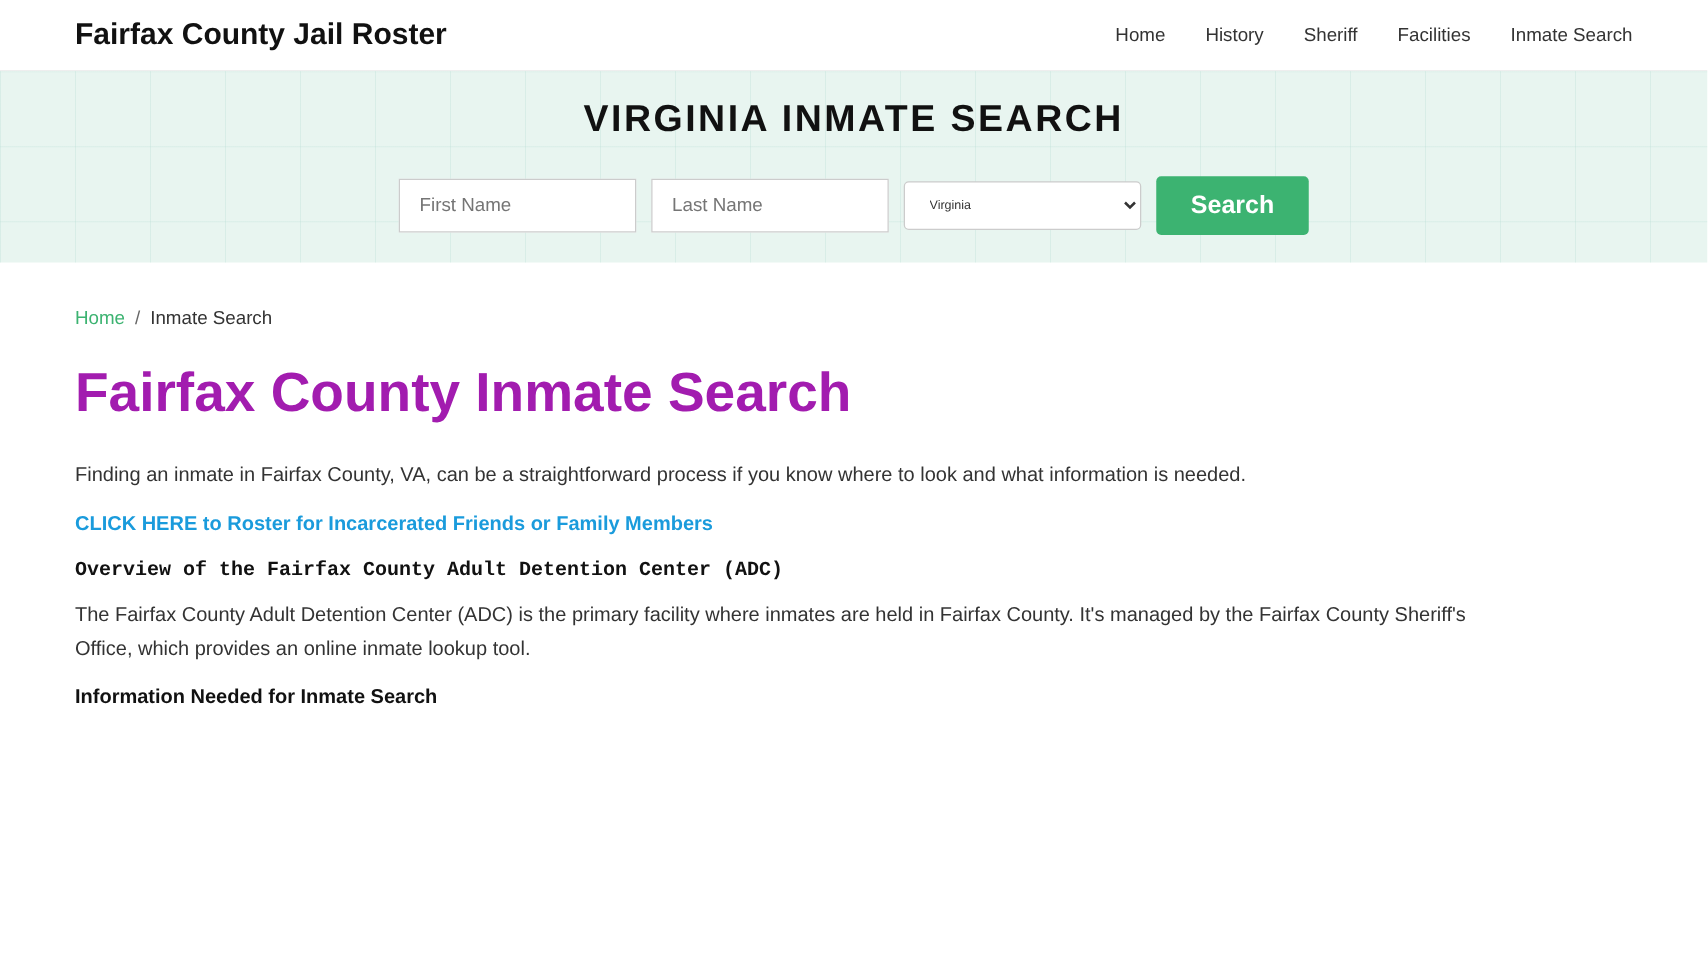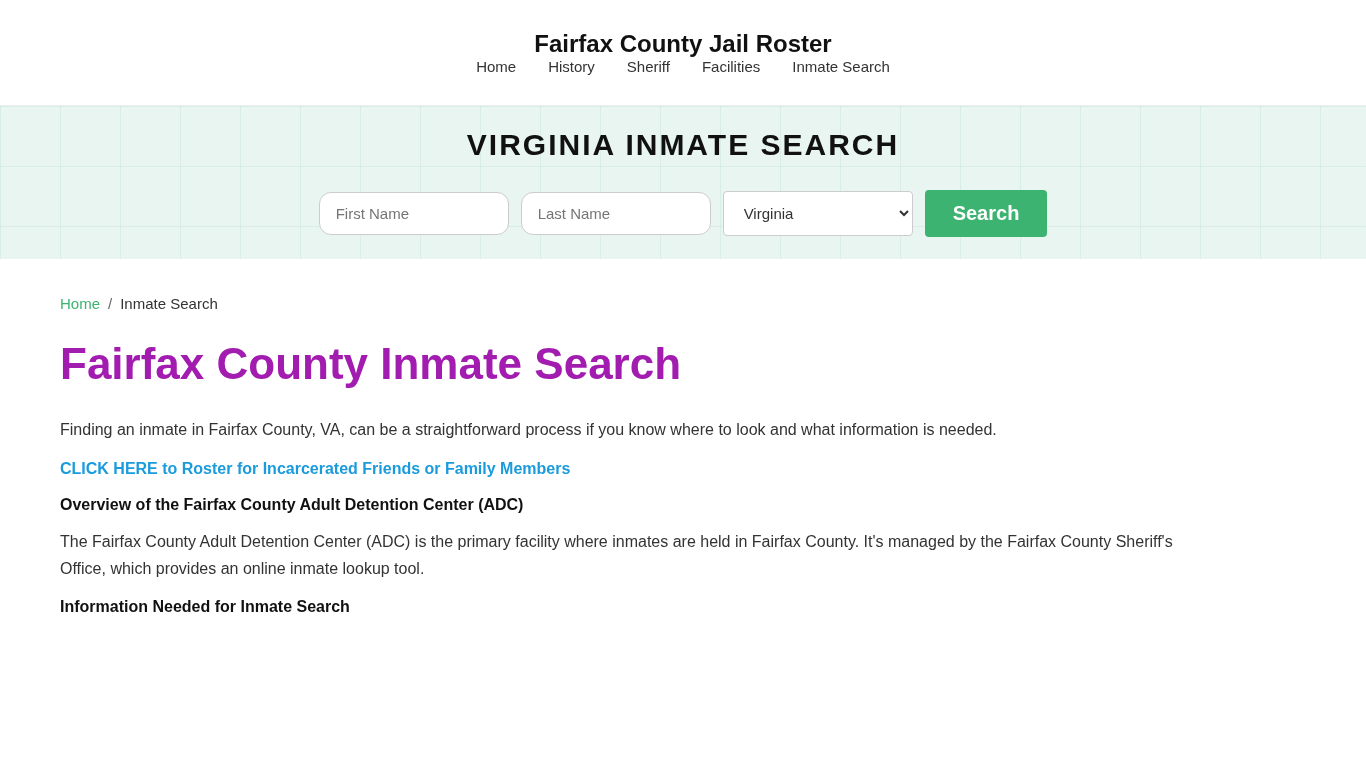--- a/index.html
+++ b/index.html
@@ -15,24 +15,23 @@
       background: #fff;
       width: 1366px;
       min-height: 768px;
     }
 
     
     .header {
       display: flex;
       align-items: center;
       justify-content: space-between;
-      padding: 30px 60px;
+      padding: 14px 60px;
       border-bottom: 1px solid #eee;
       background: #fff;
-      flex-direction: column;
     }
 
     .site-title {
       font-size: 24px;
       font-weight: 900;
       color: #111;
       font-family: Arial, sans-serif;
     }
 
     .nav {
@@ -76,31 +75,31 @@
     .search-form {
       display: flex;
       align-items: center;
       gap: 12px;
     }
 
     .search-input {
       padding: 12px 16px;
       font-size: 15px;
       border: 1px solid #ccc;
-      border-radius: 12px;
+      border-radius: 0;
       width: 190px;
       font-family: Arial, sans-serif;
       color: #a16207;
       outline: none;
       background: #fff;
     }
 
     .search-select {
       padding: 12px 16px;
-      font-size: 15px;
+      font-size: 10px;
       border: 1px solid #ccc;
       border-radius: 4px;
       width: 190px;
       font-family: Arial, sans-serif;
       color: #333;
       outline: none;
       background: #fff;
       cursor: pointer;
     }
 
@@ -173,21 +172,21 @@
       font-family: Arial, sans-serif;
       font-size: 16px;
       display: inline-block;
       margin-bottom: 18px;
     }
 
     .section-subheading {
       font-size: 16px;
       font-weight: 900;
       color: #111;
-      font-family: Liberation Sans, sans-serif;
+      font-family: Liberation Mono, monospace;
       margin-bottom: 14px;
     }
 
     .info-heading {
       font-size: 16px;
       font-weight: 900;
       color: #111;
       font-family: Arial, sans-serif;
       margin-top: 8px;
     }

